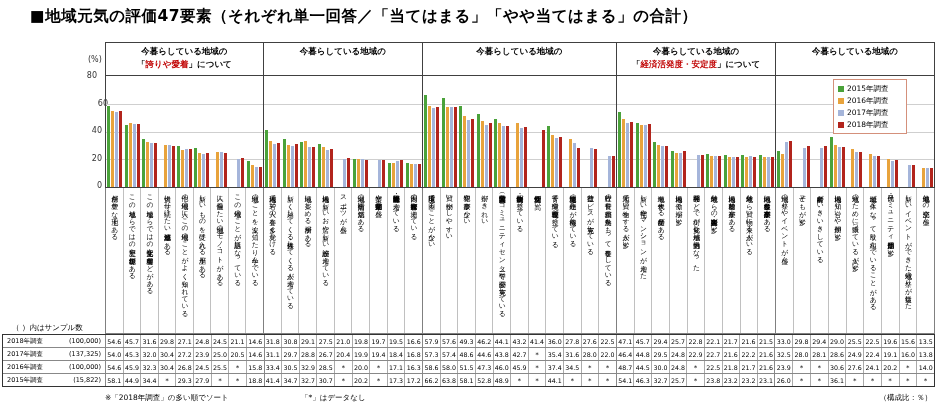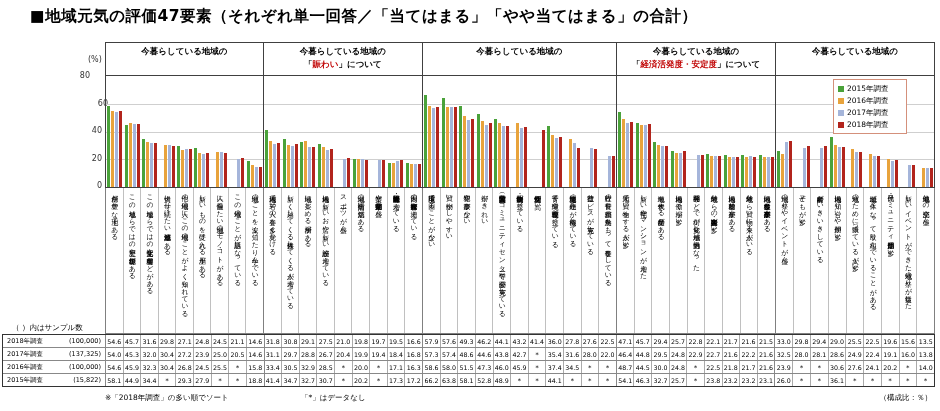--- a/index.html
+++ b/index.html
@@ -51,31 +51,32 @@
   .fnote{position:absolute;top:393px;font-size:7.5px;}
 </style>
 </head>
 <body>
 
 <div class="page">
   <div class="title">■地域元気の評価47要素（それぞれ単一回答／「当てはまる」「やや当てはまる」の合計）</div>
 
   <div class="yunit">(%)</div>
   <div id="yticks">
-      <div class="ylab" style="left: 60px; top: 71px;">80</div>
+      <div class="ylab" style="left: 67px; top: 71px;">80</div>
       <div class="ylab" style="left: 78px; top: 98.5px;">60</div>
       <div class="ylab" style="left: 72px; top: 126px;">40</div>
       <div class="ylab" style="left: 72px; top: 153.5px;">20</div>
       <div class="ylab" style="left: 72px; top: 181px;">0</div>
     </div>
 
   <div class="panels" id="panels">
       <div class="panel" style="width: 19.1489%;">
         <div class="panel-header">
           <div>今暮らしている地域の</div>
+          <div>「<span class="kw">誇りや愛着</span>」について</div>
         </div>
         <div class="bars">
           <div class="gridline" style="top: 25%;"></div>
           <div class="gridline" style="top: 50%;"></div>
           <div class="gridline" style="top: 75%;"></div>
           <div class="bar-group">
             <div class="bar" style="height: 72.625%; background: rgb(74, 162, 58);"></div>
             <div class="bar" style="height: 68.25%; background: rgb(232, 163, 60);"></div>
             <div class="bar" style="height: 67.5%; background: rgb(165, 181, 218);"></div>
             <div class="bar" style="height: 68.25%; background: rgb(178, 36, 28);"></div>
@@ -126,21 +127,20 @@
             <div class="bar" style="height: 23.5%; background: rgb(74, 162, 58);"></div>
             <div class="bar" style="height: 19.75%; background: rgb(232, 163, 60);"></div>
             <div class="bar" style="height: 18.25%; background: rgb(165, 181, 218);"></div>
             <div class="bar" style="height: 18.25%; background: rgb(178, 36, 28);"></div>
           </div>
         </div>
       </div>
       <div class="panel" style="width: 19.1489%;">
         <div class="panel-header">
           <div>今暮らしている地域の</div>
-          <div>「<span class="kw">賑わい</span>」について</div>
         </div>
         <div class="bars">
           <div class="gridline" style="top: 25%;"></div>
           <div class="gridline" style="top: 50%;"></div>
           <div class="gridline" style="top: 75%;"></div>
           <div class="bar-group">
             <div class="bar" style="height: 51.75%; background: rgb(74, 162, 58);"></div>
             <div class="bar" style="height: 41.75%; background: rgb(232, 163, 60);"></div>
             <div class="bar" style="height: 38.875%; background: rgb(165, 181, 218);"></div>
             <div class="bar" style="height: 39.75%; background: rgb(178, 36, 28);"></div>

